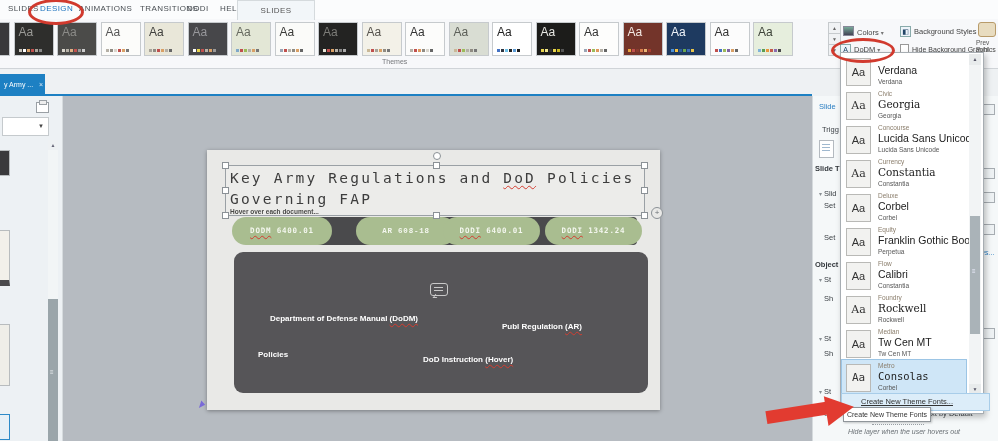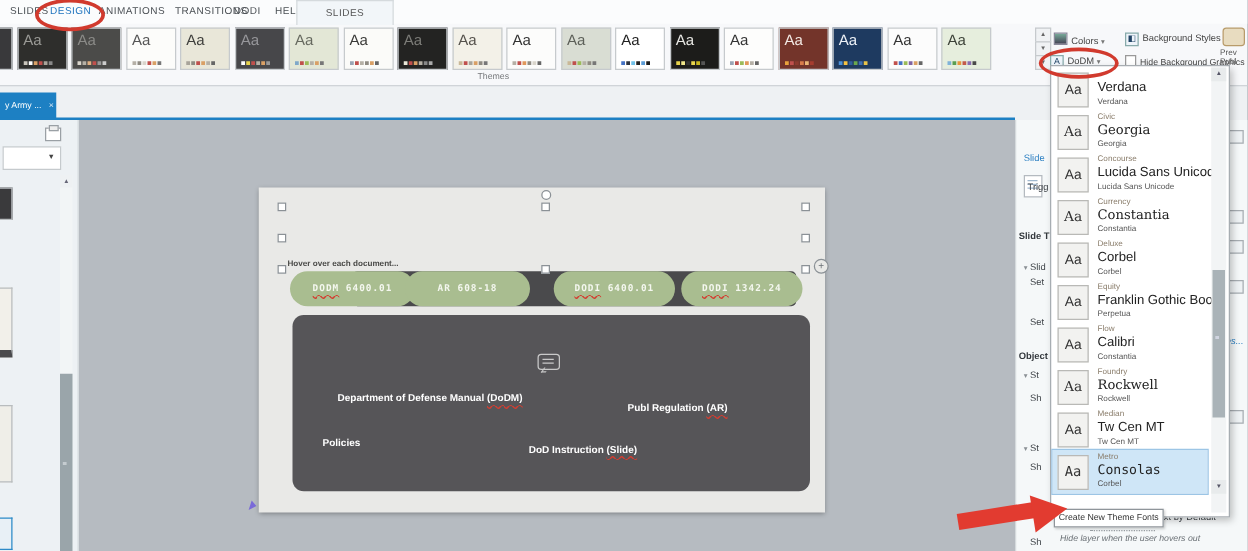--- a/index.html
+++ b/index.html
@@ -85,21 +85,21 @@
   #bubble:before{content:"";position:absolute;left:3px;top:3px;width:9px;height:1px;background:#c9c9c9;
       box-shadow:0 3px 0 #c9c9c9;}
   #bubble:after{content:"";position:absolute;left:3px;bottom:-3px;width:3px;height:3px;
       border-left:1px solid #c9c9c9;border-bottom:1px solid #c9c9c9;transform:skewX(-35deg);}
   .sq{text-decoration-line:underline;text-decoration-style:wavy;text-decoration-color:#d33c30;
       text-decoration-thickness:1px;text-underline-offset:2px;}
   #purple-cursor{left:200px;top:401px;width:0;height:0;border-left:5px solid #7a6ad8;
       border-top:3px solid transparent;border-bottom:5px solid transparent;transform:rotate(18deg);}
   
   #rightpanel{left:812px;top:96px;width:186px;height:345px;background:#f5f8f9;border-left:1px solid #d5dadd;}
-  .rp-frag{position:absolute;font-size:7.5px;color:#3d4247;white-space:nowrap;margin-top:20px;}
+  .rp-frag{position:absolute;font-size:7.5px;color:#3d4247;white-space:nowrap;}
   .rp-frag.blue{color:#2b7fc2;}
   .rp-frag.bold{font-weight:bold;color:#33383d;}
   .rp-frag.caret:before{content:"▾";color:#8a9095;margin-right:2px;font-size:6px;}
   #rp-docicon{position:absolute;left:6px;top:44px;width:13px;height:16px;background:#fff;
       border:1px solid #b4bac0;}
   #rp-docicon:before{content:"";position:absolute;left:2px;top:3px;width:8px;height:1px;background:#9fb8cf;
       box-shadow:0 3px 0 #9fb8cf,0 6px 0 #9fb8cf;}
   .rp-edgeicon{position:absolute;left:170px;width:10px;height:9px;border:1px solid #a7adb2;background:#eef2f4;}
   
   #fontsmenu{left:840px;top:52px;width:142px;height:360px;background:#fff;border:1px solid #a7adb2;
@@ -386,46 +386,52 @@
   <div class="sliver" style="top:134px;height:56px;background:#f2f0ea;border-bottom:6px solid #4a4a4c;"></div>
   <div class="sliver" style="top:228px;height:62px;background:#efeee8;"></div>
   <div class="sliver" style="top:318px;height:26px;background:#e8f0f6;border:1px solid #2d8ac8;border-left:none;"></div>
   <div id="lp-scroll">
     <div class="up">▲</div>
     <div id="lp-thumbtrack"></div>
   </div>
 </div>
 
 <div id="slide" class="abs">
+  <div id="titlebox">
+    <div id="title-text">
+      <span>Key Army Regulations and </span><span class="sq">DoD</span><span> Policies</span><br>
+      <span>Governing FAP</span>
+    </div>
+  </div>
 
   <div class="handle" style="left:15px;top:12px;"></div>
   <div class="handle" style="left:226px;top:12px;"></div>
   <div class="handle" style="left:434px;top:12px;"></div>
   <div class="handle" style="left:15px;top:37px;"></div>
   <div class="handle" style="left:434px;top:37px;"></div>
   <div class="handle" style="left:15px;top:62px;"></div>
   <div class="handle" style="left:226px;top:62px;"></div>
   <div class="handle" style="left:434px;top:62px;"></div>
   <div class="rot-handle" style="left:226px;top:2px;"></div>
   <div id="move-glyph">+</div>
   <div id="hover-hint">Hover over each document...</div>
   <div id="pill-strip"></div>
   <div id="pills">
       <div class="pill" style="left: 25px; width: 100px;"><span class="sq">DODM</span><span> 6400.01</span></div>
-      <div class="pill" style="left: 117px; width: 100px;"><span>AR 608-18</span></div>
+      <div class="pill" style="left: 149px; width: 100px; font-family: Liberation Mono, monospace;"><span>AR 608-18</span></div>
       <div class="pill" style="left: 236px; width: 97px;"><span class="sq">DODI</span><span> 6400.01</span></div>
       <div class="pill" style="left: 338px; width: 97px;"><span class="sq">DODI</span><span> 1342.24</span></div>
     </div>
   <div id="darkpanel">
     <div id="bubble"></div>
     <div id="dp-labels">
         <div class="dp-label" style="left: 36px; top: 62px;"><span>Department of Defense Manual </span><span class="sq">(DoDM)</span></div>
         <div class="dp-label" style="left: 268px; top: 70px;"><span>Publ Regulation </span><span class="sq">(AR)</span></div>
         <div class="dp-label" style="left: 24px; top: 98px;"><span>Policies</span></div>
-        <div class="dp-label" style="left: 189px; top: 103px;"><span>DoD Instruction </span><span class="sq">(Slide)</span></div>
+        <div class="dp-label" style="left: 189px; top: 103px;"><span>DoD Instruction </span><span class="sq">(Hover)</span></div>
       </div>
   </div>
 </div>
 <div id="purple-cursor" class="abs"></div>
 
 <div id="rightpanel" class="abs">
   <div id="rp-docicon"></div>
   <div id="rp-frags">
       <div class="rp-frag blue" style="left: 6px; top: 6px;">Slide</div>
       <div class="rp-frag " style="left: 9px; top: 29px;">Trigg</div>
@@ -510,20 +516,21 @@
         <div class="fm-theme">Metro</div>
         <div class="fm-name mono">Consolas</div>
         <div class="fm-sub">Corbel</div>
       </div>
     </div>
   <div id="fm-scroll">
     <div class="arr" style="top:0;">▲</div>
     <div id="fm-thumb"></div>
     <div class="arr" style="top:330px;">▼</div>
   </div>
+  <div id="fm-create"><u>Create New Theme Fonts...</u></div>
 </div>
 
 <div id="tooltip" class="abs">Create New Theme Fonts</div>
 <div id="behind-text" class="abs">xt by Default</div>
 <div id="dotline" class="abs"></div>
 <div id="hint-italic" class="abs">Hide layer when the user hovers out</div>
 
 <div id="red-arrow" class="abs">
   <div class="shaft"></div>
     <div class="head"></div>

